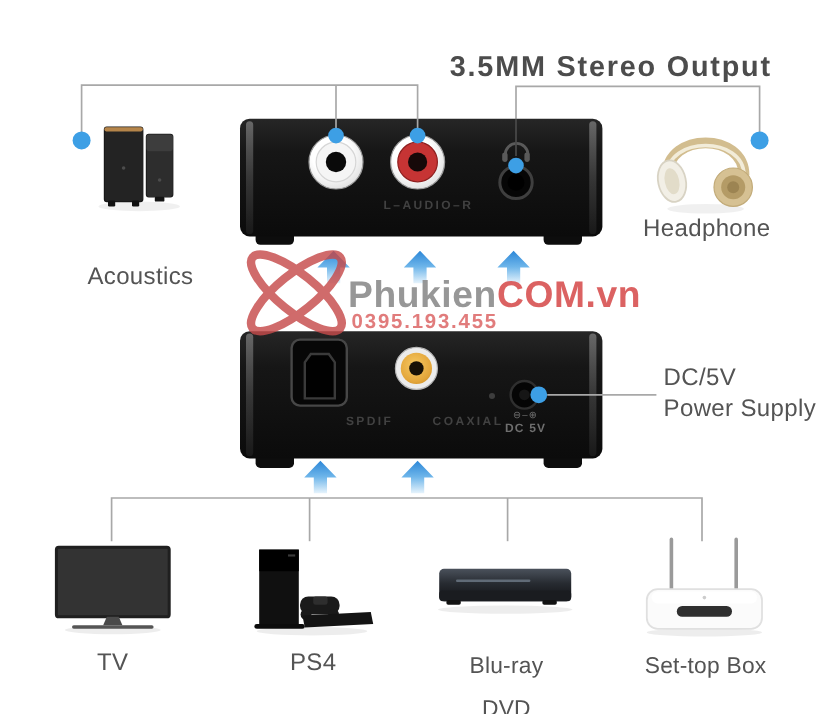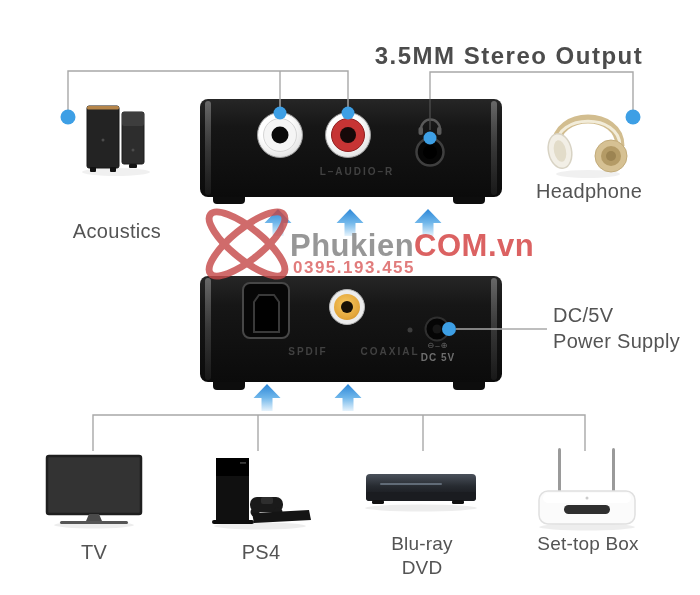--- a/index.html
+++ b/index.html
@@ -7,21 +7,21 @@
     position:relative;width:700px;height:595px;background:#ffffff;overflow:hidden;
     font-family:"Liberation Sans",sans-serif;
   }
   svg.layer{position:absolute;left:0;top:0;display:block;}
   .lbl{position:absolute;color:#545454;white-space:nowrap;}
   .center{transform:translateX(-50%);text-align:center;}
   .caption{font-size:20px;letter-spacing:.3px;}
   .caption-sm{font-size:19px;letter-spacing:.2px;}
   .callout-big{font-size:24px;letter-spacing:1.5px;color:#4c4c4c;font-weight:bold;}
   .callout-power{font-size:20px;line-height:26px;letter-spacing:.3px;}
-  .two-line div{line-height:24px;}
+  .two-line div{line-height:24px;margin-top:12px;}
   .panel-label{font-size:10px;font-weight:bold;letter-spacing:2px;color:#414141;margin-left:42px;}
   .polarity{font-size:8px;letter-spacing:1px;color:#6e6e6e;}
   .dc{font-size:10px;font-weight:bold;letter-spacing:1px;color:#6e6e6e;}
   .wm-brand{position:absolute;font-size:31px;font-weight:700;letter-spacing:.5px;opacity:.92;white-space:nowrap;}
   .wm-gray{color:#8f8f8f;}
   .wm-red{color:#d95555;}
   .wm-phone{position:absolute;font-size:17px;color:#dd6a6a;letter-spacing:1.5px;opacity:.88;white-space:nowrap;}
 </style>
 </head>
 <body>

